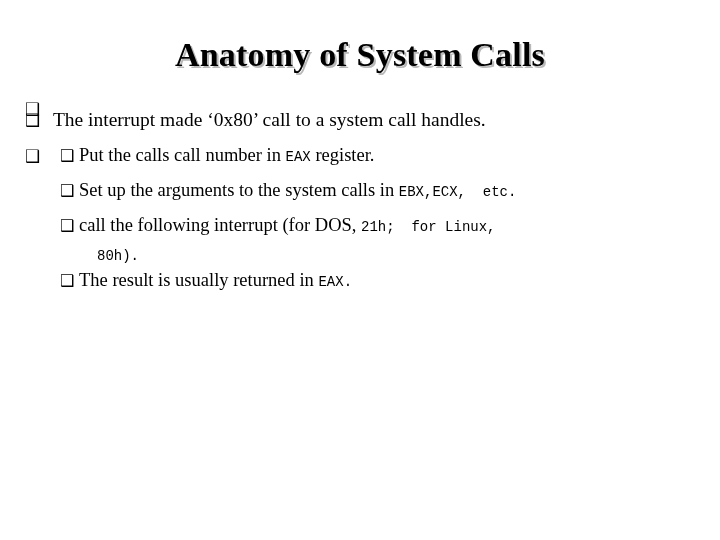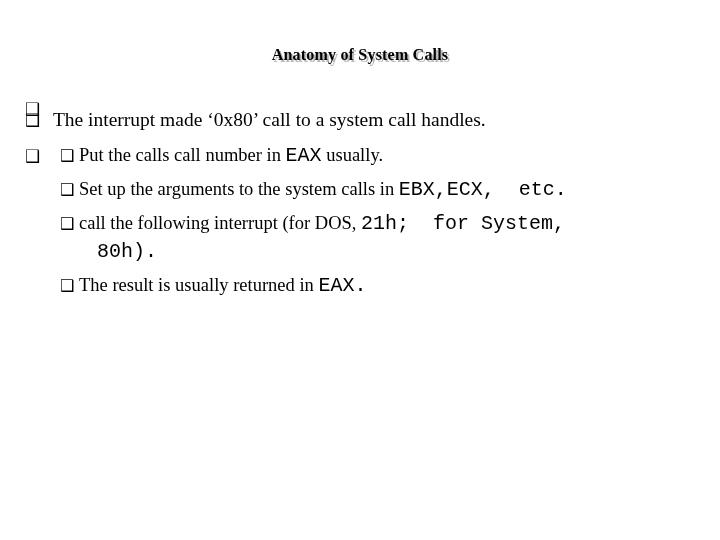--- a/index.html
+++ b/index.html
@@ -24,21 +24,21 @@
 
   
   .slide-title {
     position: absolute;
     top: 40px;
     left: 0;
     width: 720px;
     text-align: center;
     font-family: "Liberation Serif", "DejaVu Serif", serif;
     font-weight: bold;
-    font-size: 16px;
+    font-size: 34px;
     line-height: 30px;
     letter-spacing: 0.2px;
     color: #000000;
     text-shadow: 2px 2px 0 #b9b9b9;
     white-space: nowrap;
   }
 
   
   .body-block {
     position: absolute;
@@ -79,31 +79,30 @@
     left: 38px;
     top: 1px;
     font-size: 16px;
     line-height: 24px;
     font-family: "DejaVu Sans", sans-serif;
   }
 
   
   .mono {
     font-family: "Liberation Mono", "DejaVu Sans Mono", monospace;
-    font-size: 20px;
+    font-size: 14px;
     letter-spacing: 0px;
     white-space: pre;
   }
 
   
   .cont-line {
     position: relative;
     padding-left: 75px;
     margin-top: -6px;
-    margin-bottom: 9px;
     font-size: 18.5px;
     line-height: 24px;
   }
 
   .txt { white-space: pre-wrap; }
 </style>
 </head>
 <body>
 
 <div class="slide">
@@ -120,31 +119,31 @@
       <span class="marker">❑</span>
       <span class="txt"> The interrupt made ‘0x80’ call to a system call handles.</span>
     </div>
 
     <div class="bullet-l1">
       <span class="marker">❑</span>
     </div>
 
     <div class="bullet-l2">
       <span class="marker">❑</span>
-      <span class="txt">Put the calls call number in </span><span class="mono">EAX</span><span class="txt"> usually.</span>
+      <span class="txt">Put the calls call number in </span><span class="mono">EAX</span><span class="txt"> register.</span>
     </div>
 
     <div class="bullet-l2">
       <span class="marker">❑</span>
       <span class="txt">Set up the arguments to the system calls in </span><span class="mono">EBX,ECX,  etc.</span><span class="txt"></span>
     </div>
 
     <div class="bullet-l2">
       <span class="marker">❑</span>
-      <span class="txt">call the following interrupt (for DOS, </span><span class="mono">21h;  for System,</span><span class="txt"></span>
+      <span class="txt">call the following interrupt (for DOS, </span><span class="mono">21h;  for Linux,</span><span class="txt"></span>
     </div>
     <div class="cont-line">
       <span class="mono">80h).</span>
     </div>
 
     <div class="bullet-l2">
       <span class="marker">❑</span>
       <span class="txt">The result is usually returned in </span><span class="mono">EAX.</span><span class="txt"></span>
     </div>
 

